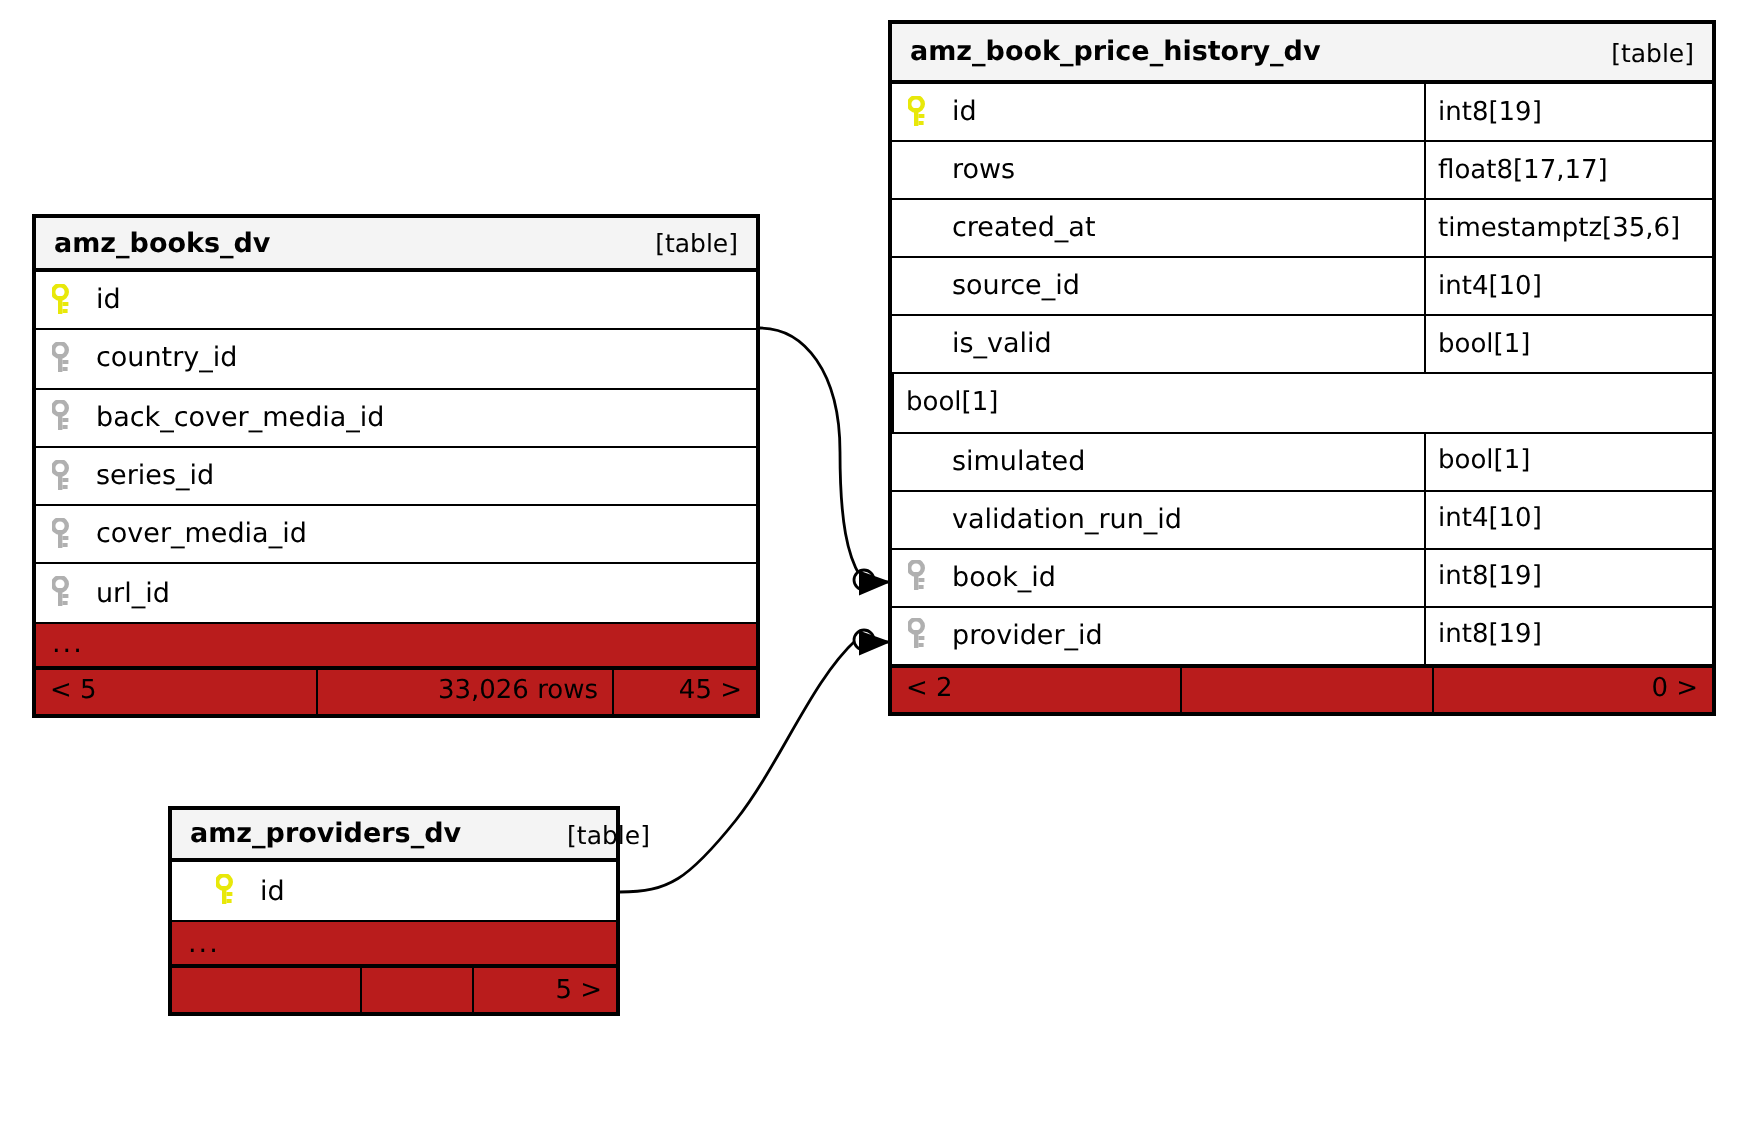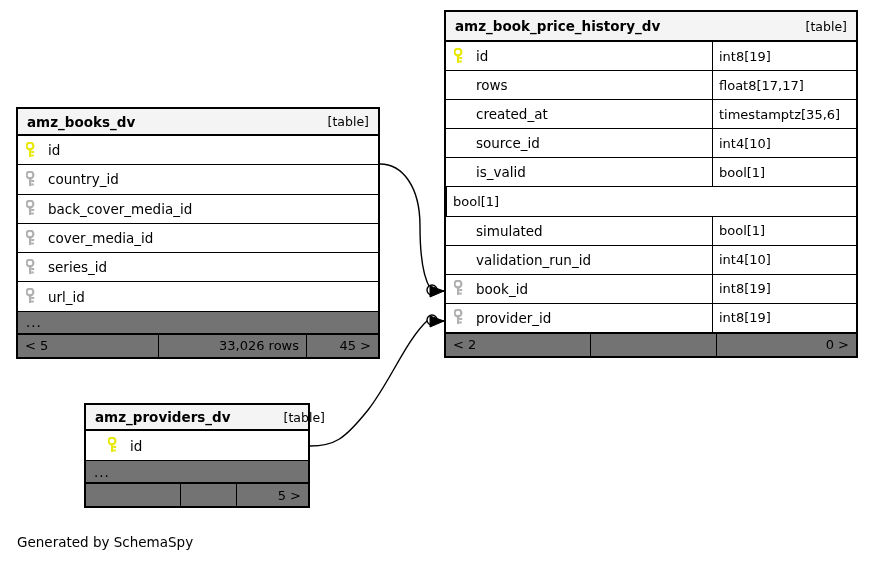--- a/index.html
+++ b/index.html
@@ -9,21 +9,21 @@
     font-family:"DejaVu Sans","Liberation Sans",sans-serif;
     position:relative;
     overflow:hidden;
     color:#000;
   }
   .canvas{position:absolute;left:0;top:0;width:880px;height:564px;}
 
   
   .entity{
     position:absolute;
-    background:#737373;
+    background:#b91c1c;
     border:2px solid #000;
     box-sizing:border-box;
     z-index:3;
   }
   .ent-header{
     display:flex;
     align-items:center;
     justify-content:space-between;
     background:#f4f4f4;
     border-bottom:2px solid #000;
@@ -339,35 +339,35 @@
     <div class="row">
       <div class="cell-name">
         <span class="keyslot">
           <svg width="11" height="17" viewBox="0 0 11 17">
               <circle cx="4" cy="4" r="3.4" fill="none" stroke="#b0b0b0" stroke-width="2.2"></circle>
               <rect x="3" y="6" width="2.2" height="9" fill="#b0b0b0"></rect>
               <rect x="5.2" y="9" width="3" height="2" fill="#b0b0b0"></rect>
               <rect x="5.2" y="12.5" width="2.6" height="2" fill="#b0b0b0"></rect>
             </svg>
         </span>
+        <span class="col-label">series_id</span>
+      </div>
+    </div>
+
+    <div class="row">
+      <div class="cell-name">
+        <span class="keyslot">
+          <svg width="11" height="17" viewBox="0 0 11 17">
+              <circle cx="4" cy="4" r="3.4" fill="none" stroke="#b0b0b0" stroke-width="2.2"></circle>
+              <rect x="3" y="6" width="2.2" height="9" fill="#b0b0b0"></rect>
+              <rect x="5.2" y="9" width="3" height="2" fill="#b0b0b0"></rect>
+              <rect x="5.2" y="12.5" width="2.6" height="2" fill="#b0b0b0"></rect>
+            </svg>
+        </span>
         <span class="col-label">cover_media_id</span>
-      </div>
-    </div>
-
-    <div class="row">
-      <div class="cell-name">
-        <span class="keyslot">
-          <svg width="11" height="17" viewBox="0 0 11 17">
-              <circle cx="4" cy="4" r="3.4" fill="none" stroke="#b0b0b0" stroke-width="2.2"></circle>
-              <rect x="3" y="6" width="2.2" height="9" fill="#b0b0b0"></rect>
-              <rect x="5.2" y="9" width="3" height="2" fill="#b0b0b0"></rect>
-              <rect x="5.2" y="12.5" width="2.6" height="2" fill="#b0b0b0"></rect>
-            </svg>
-        </span>
-        <span class="col-label">series_id</span>
       </div>
     </div>
 
     <div class="row">
       <div class="cell-name">
         <span class="keyslot">
           <svg width="11" height="17" viewBox="0 0 11 17">
               <circle cx="4" cy="4" r="3.4" fill="none" stroke="#b0b0b0" stroke-width="2.2"></circle>
               <rect x="3" y="6" width="2.2" height="9" fill="#b0b0b0"></rect>
               <rect x="5.2" y="9" width="3" height="2" fill="#b0b0b0"></rect>
@@ -410,15 +410,14 @@
 
     <div class="dots-row">...</div>
 
     <div class="footer-row">
       <div class="footer-cell fc-left"></div>
       <div class="footer-cell"></div>
       <div class="footer-cell fc-right">5 &gt;</div>
     </div>
   </div>
 
-  <div class="credit">Generated by SchemaSpy</div>
 
 </div>
 
 </body></html>

